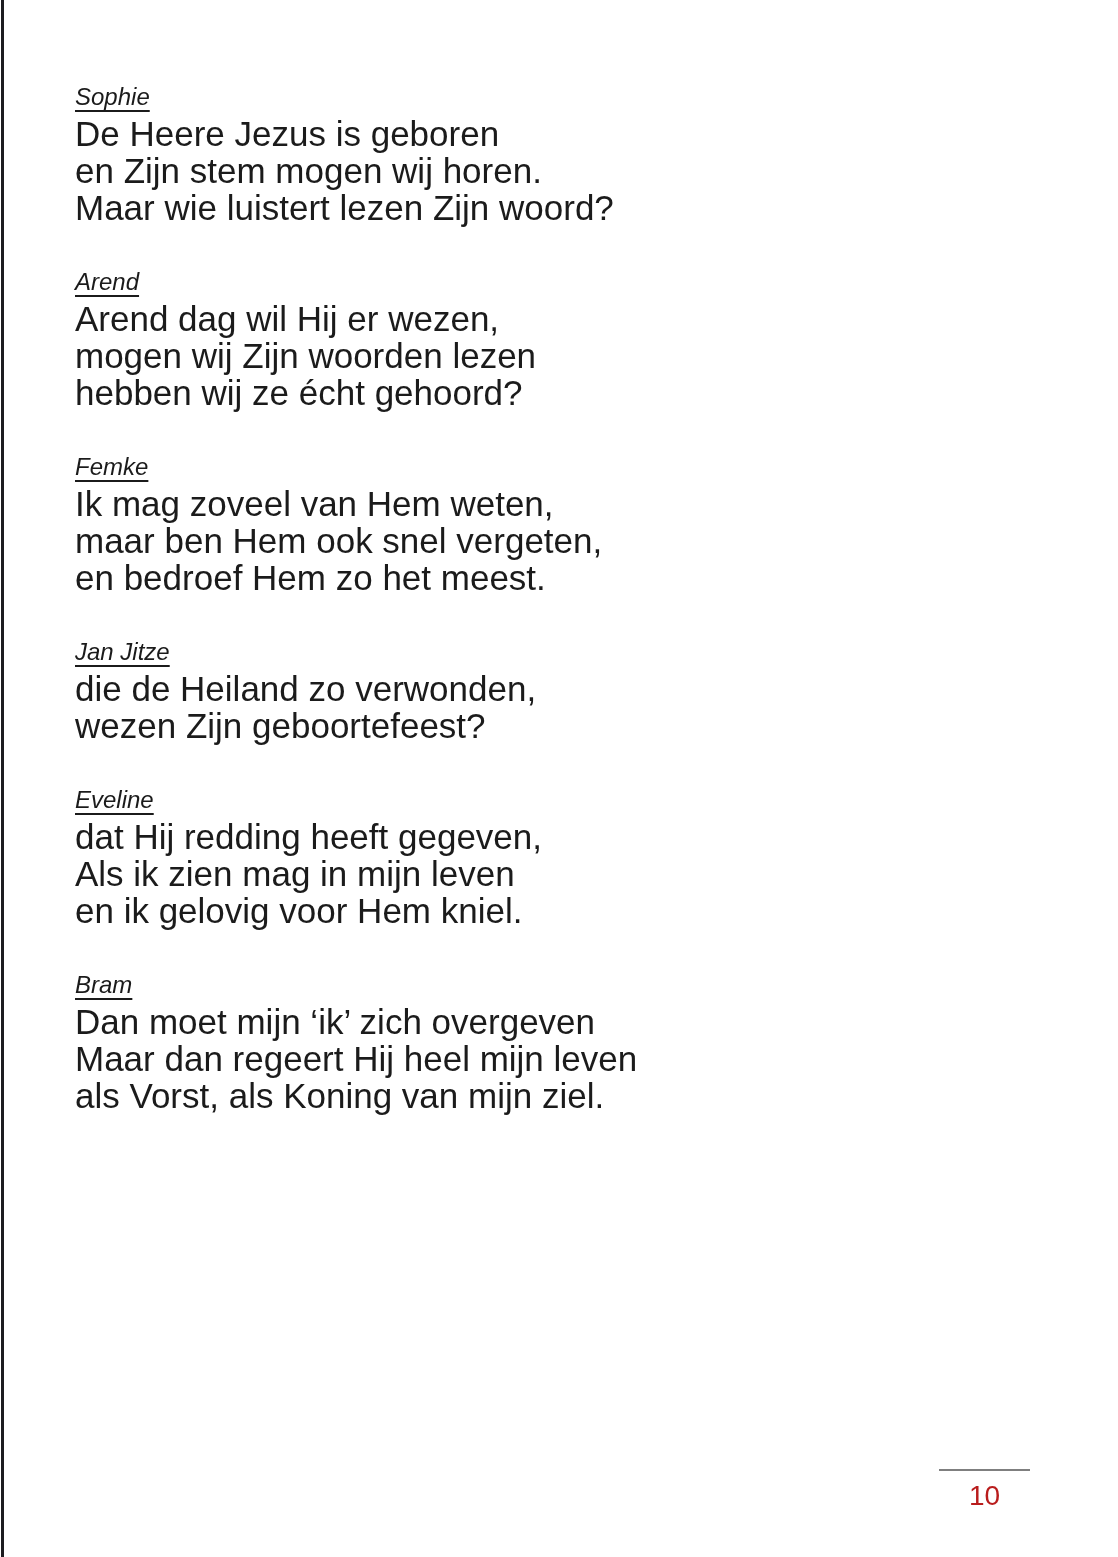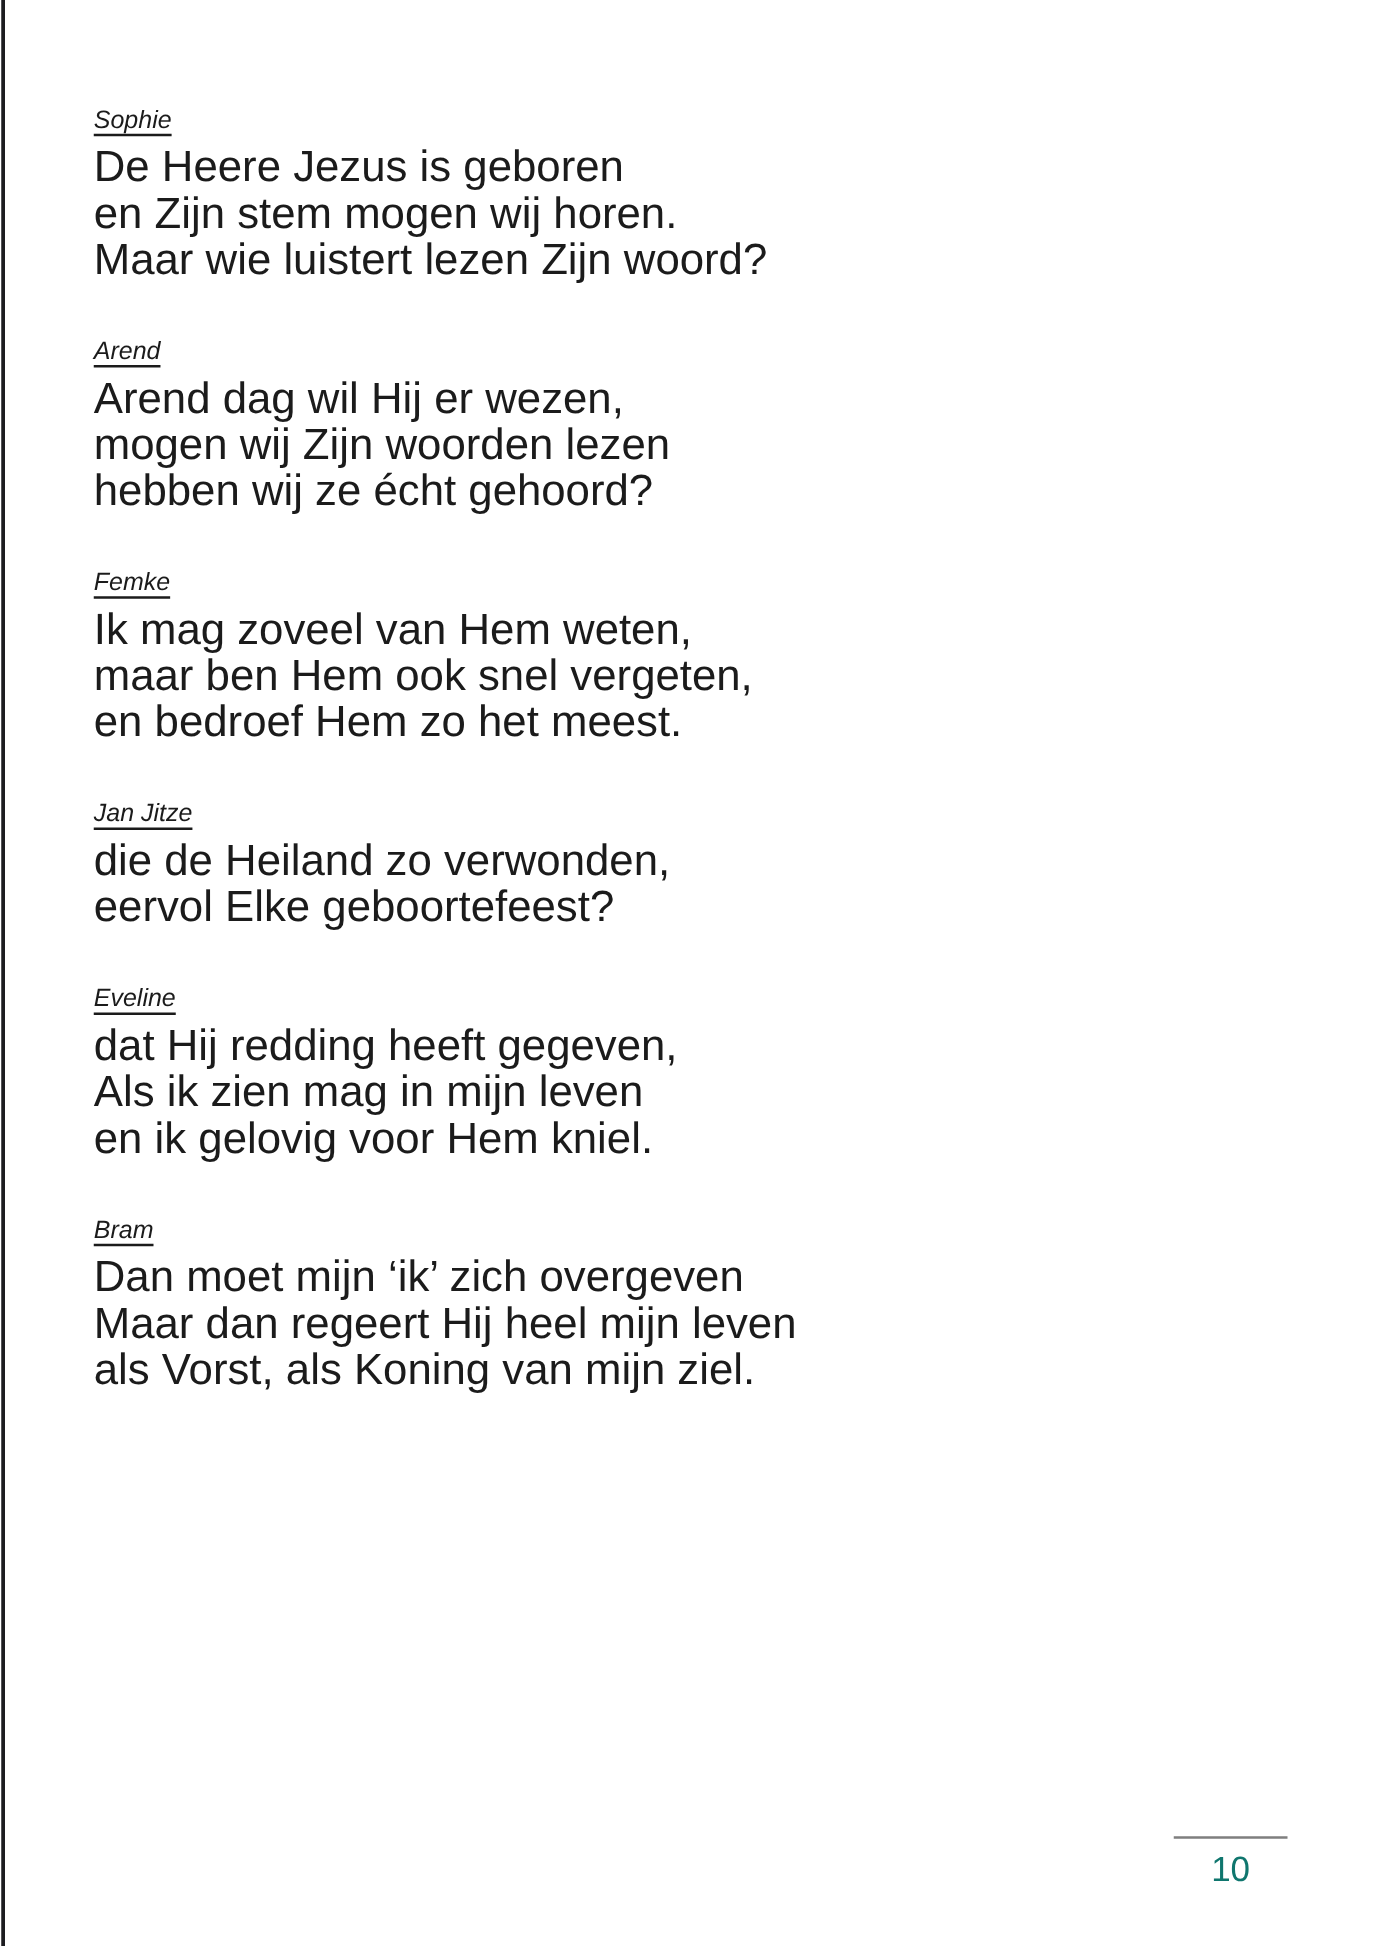--- a/index.html
+++ b/index.html
@@ -23,21 +23,21 @@
   .content {
     position: absolute;
     left: 75px;
     top: 78px;
     width: 900px;
   }
   .stanza {
     margin-bottom: 37px;
   }
   .speaker {
-    font-size: 20px;
+    font-size: 24px;
     line-height: 37px;
     font-style: italic;
     text-decoration: underline;
     text-decoration-thickness: 2px;
     text-underline-offset: 5px;
   }
   .line {
     font-size: 35px;
     line-height: 37px;
   }
@@ -50,21 +50,21 @@
   }
   .footer-rule {
     height: 2px;
     width: 100%;
     background: #7f7f7f;
   }
   .page-number {
     margin-top: 11px;
     font-size: 28px;
     line-height: 28px;
-    color: #0f766e;
+    color: #b91c1c;
   }
 </style>
 </head>
 <body>
 
 <div class="page-edge"></div>
 
 <div class="content">
 
   <div class="stanza">
@@ -84,21 +84,21 @@
   <div class="stanza">
     <div class="speaker">Femke</div>
     <div class="line">Ik mag zoveel van Hem weten,</div>
     <div class="line">maar ben Hem ook snel vergeten,</div>
     <div class="line">en bedroef Hem zo het meest.</div>
   </div>
 
   <div class="stanza">
     <div class="speaker">Jan Jitze</div>
     <div class="line">die de Heiland zo verwonden,</div>
-    <div class="line">eervol Elke geboortefeest?</div>
+    <div class="line">wezen Zijn geboortefeest?</div>
   </div>
 
   <div class="stanza">
     <div class="speaker">Eveline</div>
     <div class="line">dat Hij redding heeft gegeven,</div>
     <div class="line">Als ik zien mag in mijn leven</div>
     <div class="line">en ik gelovig voor Hem kniel.</div>
   </div>
 
   <div class="stanza">

